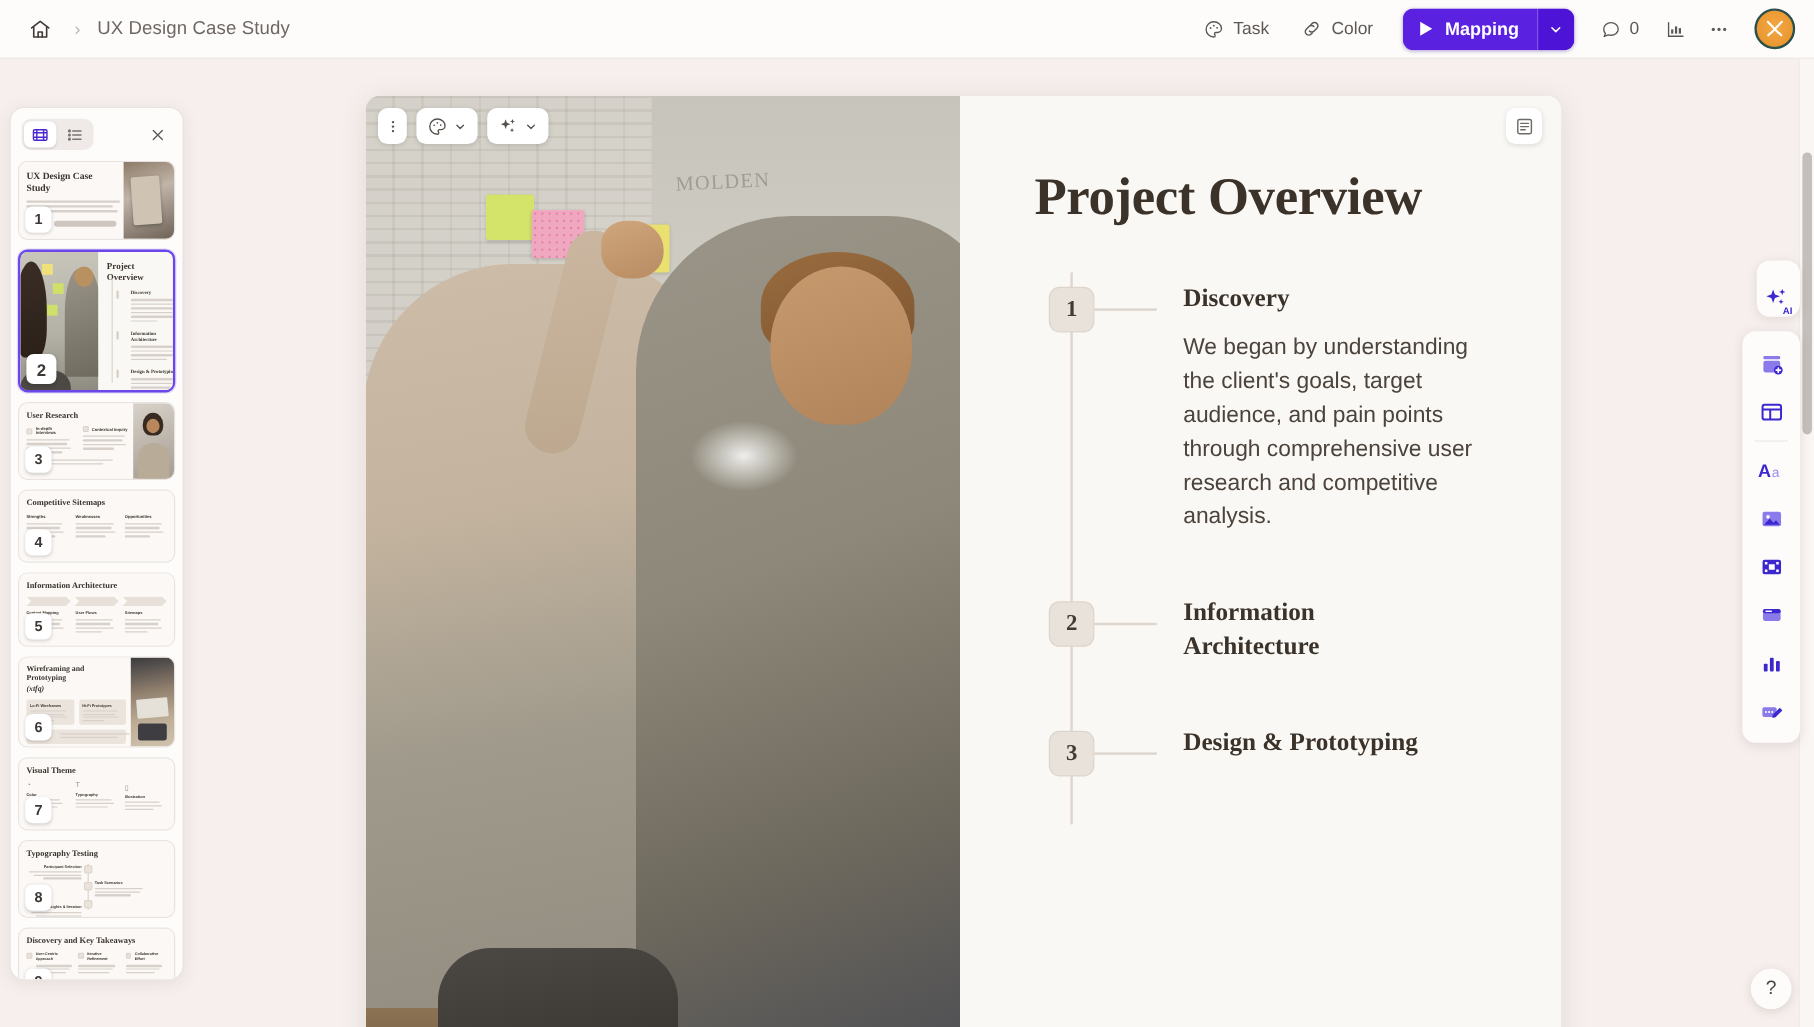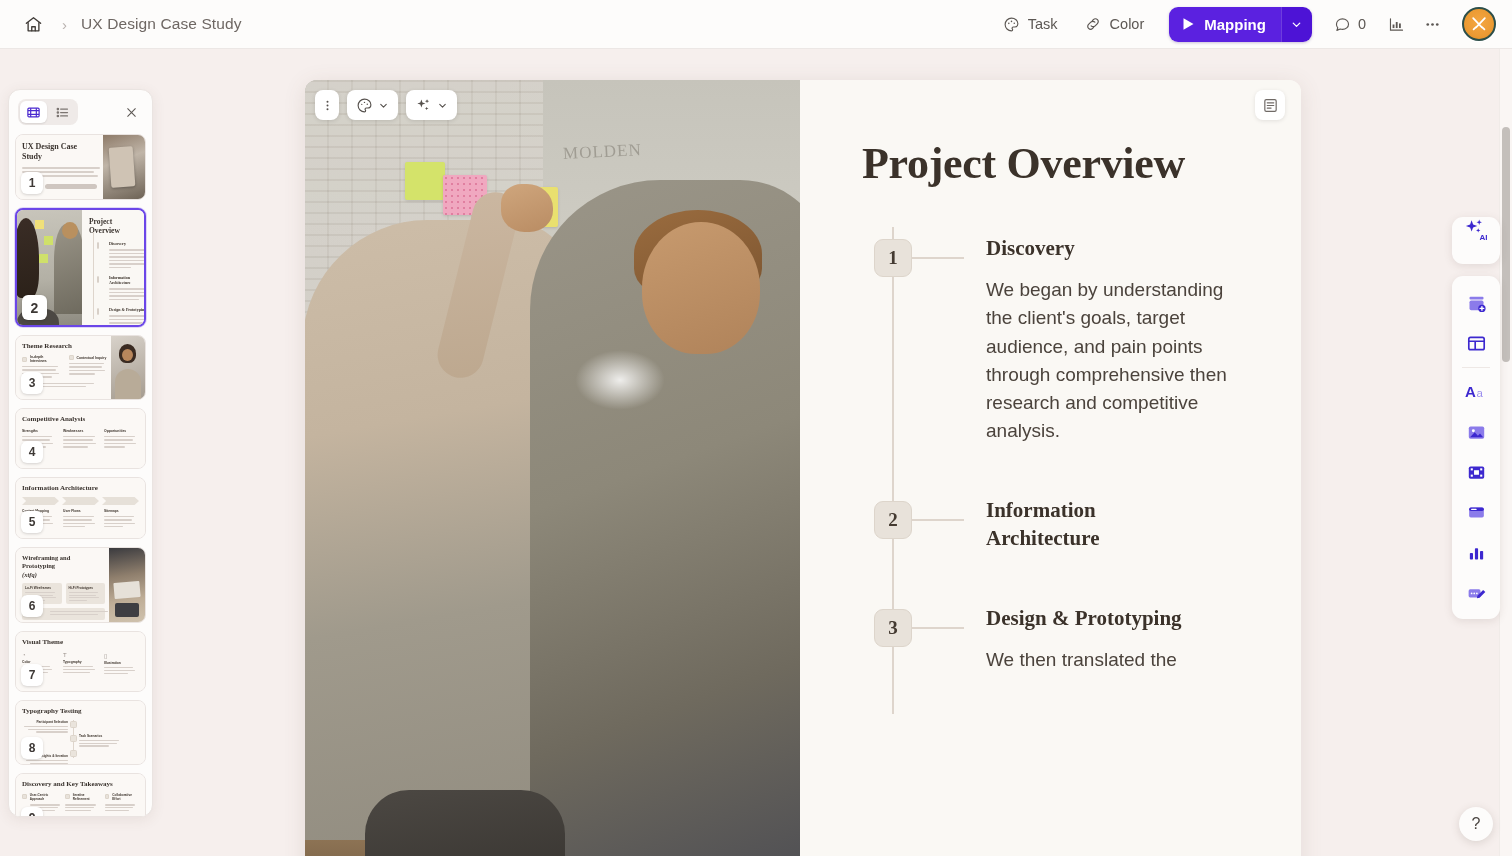--- a/index.html
+++ b/index.html
@@ -169,23 +169,23 @@
   }
   .notes-btn {
     position: absolute; right: 16px; top: 10px; width: 30px; height: 30px;
     background: #ffffff; border-radius: 8px; display: flex; align-items: center;
     justify-content: center; cursor: pointer; color: #706a66; z-index: 12;
     box-shadow: 0 1px 4px rgba(0,0,0,.10);
   }
 
   
   .ai-card {
-    position: absolute; right: 12px; top: 217px; width: 48px; height: 47px;
+    position: absolute; right: 12px; top: 217px; width: 36px; height: 47px;
     background: #fdfcfb; border-radius: 11px; box-shadow: 0 2px 9px rgba(90,70,60,.13);
-    display: flex; align-items: flex-start; justify-content: center; cursor: pointer; z-index: 35;
+    display: flex; align-items: flex-end; justify-content: center; cursor: pointer; z-index: 35;
   }
   .tool-rail {
     position: absolute; right: 12px; top: 276px; width: 48px;
     background: #fdfcfb; border-radius: 11px; box-shadow: 0 2px 9px rgba(90,70,60,.13);
     display: flex; flex-direction: column; align-items: center;
     padding: 8px 0; gap: 2px; z-index: 35;
   }
   .tool-btn {
     width: 38px; height: 38px; border-radius: 8px; cursor: pointer;
     display: flex; align-items: center; justify-content: center; color: #4a32d8;
@@ -483,21 +483,21 @@
               </div>
           </div>
         </div>
       </div>
       <div class="thumb-num" style="width:25px;height:25px;font-size:14px;">2</div>
     </div>
 
     <div class="thumb" style="height:65px;">
       <div class="thumb-inner">
         <div style="position:absolute;left:0;top:0;right:32px;bottom:0;background:#fbf8f5;padding:6px 6px;">
-          <div class="t-title" style="font-size:7px;margin-bottom:5px;">Theme Research</div>
+          <div class="t-title" style="font-size:7px;margin-bottom:5px;">User Research</div>
           <div style="display:flex;gap:8px;">
             <div style="flex:1;">
                 <div style="display:flex;gap:3px;align-items:center;">
                   <div style="width:5px;height:5px;background:#e8e2da;border:.5px solid #ddd5cb;border-radius:1px;"></div>
                   <div style="font-size:3.4px;font-weight:700;color:#3b322a;">In-depth Interviews</div>
                 </div>
               <div class="t-sub" style="height:1.4px;width:36px;margin-top:3px;"></div>
                 <div class="t-sub" style="height:1.4px;width:34px;margin-top:2px;"></div>
                 <div class="t-sub" style="height:1.4px;width:37px;margin-top:2px;"></div>
                 <div class="t-sub" style="height:1.4px;width:30px;margin-top:2px;"></div>
@@ -522,21 +522,21 @@
           <div style="position:absolute;left:8px;top:8px;width:17px;height:19px;background:#3a2b22;border-radius:50% 50% 40% 40%;"></div>
           <div style="position:absolute;left:11px;top:13px;width:11px;height:12px;background:#b8875c;border-radius:50%;"></div>
           <div style="position:absolute;left:4px;bottom:0;width:26px;height:30px;background:#b8ab98;border-radius:14px 14px 0 0;"></div>
         </div>
       </div>
       <div class="thumb-num">3</div>
     </div>
 
     <div class="thumb" style="height:61px;">
       <div class="thumb-inner" style="background:#fbf8f5;padding:6px 6px;">
-        <div class="t-title" style="font-size:7px;margin-bottom:6px;">Competitive Analysis</div>
+        <div class="t-title" style="font-size:7px;margin-bottom:6px;">Competitive Sitemaps</div>
         <div style="display:flex;gap:6px;">
           <div style="flex:1;">
               <div style="font-size:3.4px;font-weight:700;color:#3b322a;">Strengths</div>
             <div class="t-sub" style="height:1.4px;width:30px;margin-top:3px;"></div>
               <div class="t-sub" style="height:1.4px;width:28px;margin-top:2px;"></div>
               <div class="t-sub" style="height:1.4px;width:31px;margin-top:2px;"></div>
               <div class="t-sub" style="height:1.4px;width:24px;margin-top:2px;"></div>
             </div>
           <div style="flex:1;">
               <div style="font-size:3.4px;font-weight:700;color:#3b322a;">Weaknesses</div>
@@ -770,38 +770,37 @@
       <div class="slide-title">Project Overview</div>
 
       <div class="timeline">
         <div class="tl-rail"></div>
 
         <div class="tl-row">
           <div class="tl-badge">1</div>
           <div class="tl-connector"></div>
           <div class="tl-body">
             <div class="tl-h">Discovery</div>
-            <div class="tl-p">We began by understanding the client's goals, target audience, and pain points through comprehensive then research and competitive analysis.</div>
+            <div class="tl-p">We began by understanding the client's goals, target audience, and pain points through comprehensive user research and competitive analysis.</div>
           </div>
         </div>
 
         <div class="tl-row">
           <div class="tl-badge">2</div>
           <div class="tl-connector"></div>
           <div class="tl-body">
             <div class="tl-h" style="max-width:190px;">Information Architecture</div>
           </div>
         </div>
 
         <div class="tl-row">
           <div class="tl-badge">3</div>
           <div class="tl-connector"></div>
           <div class="tl-body">
             <div class="tl-h">Design &amp; Prototyping</div>
-            <div class="tl-p">We then translated the</div>
           </div>
         </div>
       </div>
     </div>
 
     <div class="canvas-tools">
       <div class="ct-btn" style="width:24px;padding:0;">
         <span>
           <svg width="15" height="15" viewBox="0 0 24 24" fill="#56514d">
               <circle cx="12" cy="6" r="1.6"></circle>

